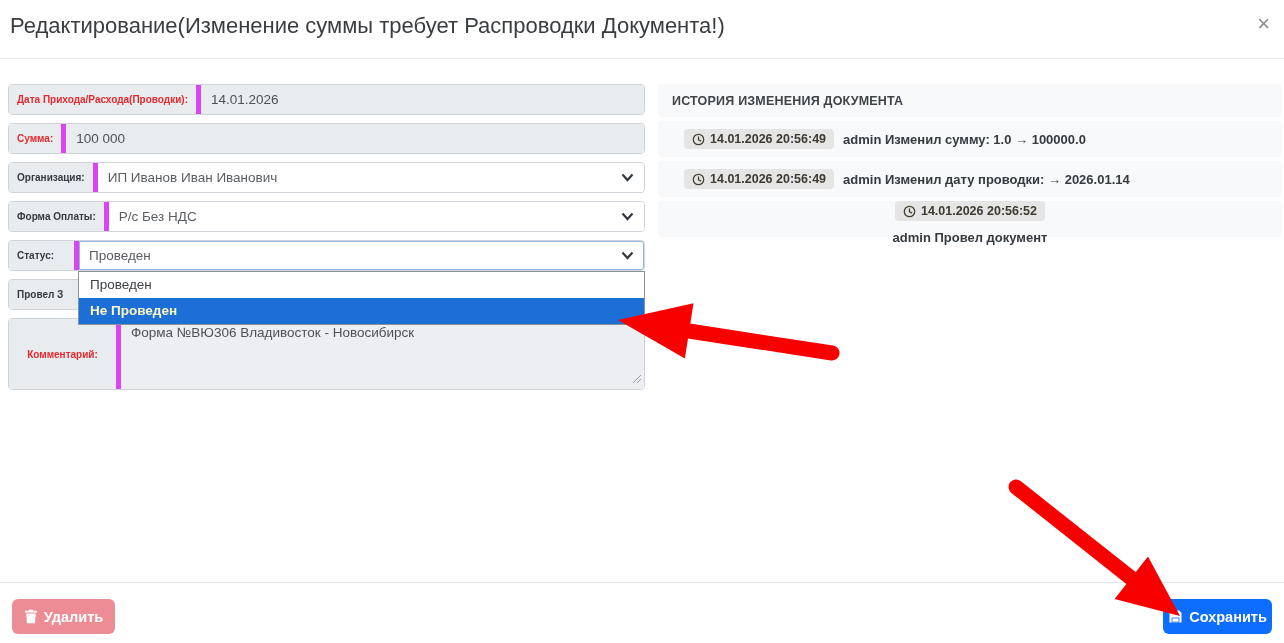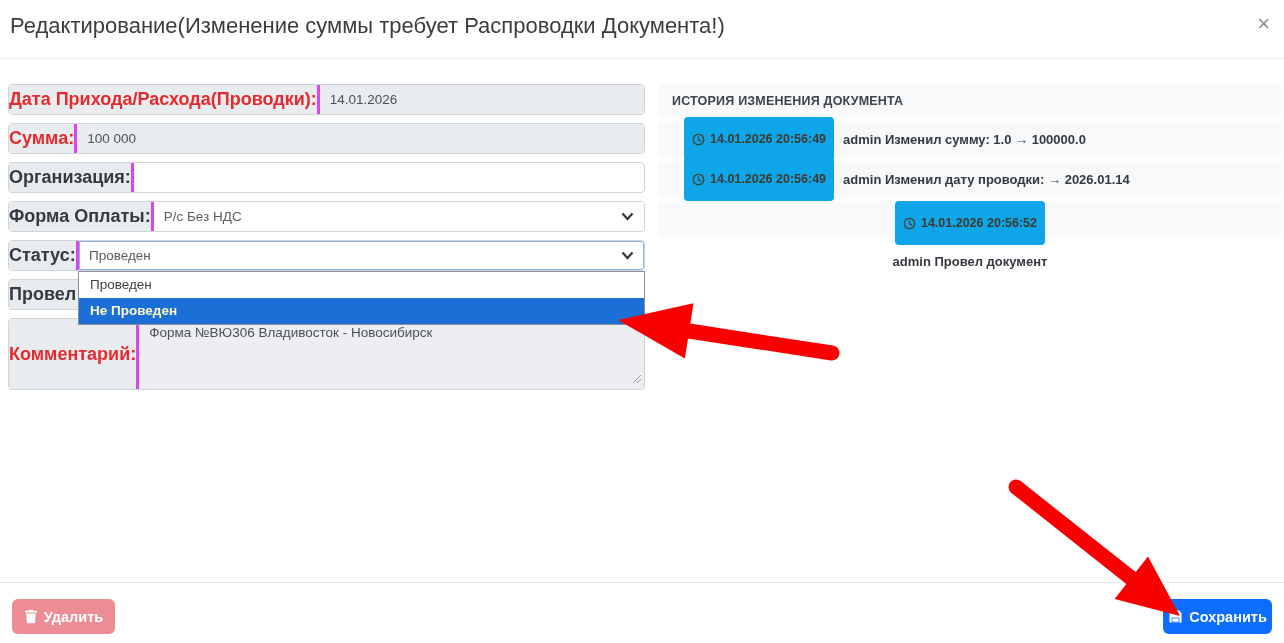--- a/index.html
+++ b/index.html
@@ -8,22 +8,22 @@
     position:relative; width:1284px; height:643px; background:#fff;
     font-family:"Liberation Sans", sans-serif; overflow:hidden;
   }
   
   .modal-header { position:absolute; left:0; top:0; width:1284px; height:59px; border-bottom:1px solid #e9ebee; background:#fff; }
   .title { position:absolute; left:10px; top:13px; font-size:22px; font-weight:400; color:#3a3d40; white-space:nowrap; }
   .close { position:absolute; right:14px; top:13px; font-size:22px; line-height:1; color:#8a8d90; cursor:pointer; font-weight:400; }
 
   
   .g { position:absolute; left:8px; width:637px; height:31px; display:flex; border:1px solid #ced4da; border-radius:4px; background:#fff; }
-  .addon { background:#e9ecef; border-right:3px solid #d946ef; font-weight:bold; font-size:18px; color:#343a40;
-           padding:0 0; display:flex; align-items:center; white-space:nowrap; flex:0 0 auto; border-radius:3px 0 0 3px; }
+  .addon { background:#e9ecef; border-right:5px solid #d946ef; font-weight:bold; font-size:10px; color:#343a40;
+           padding:0 8px; display:flex; align-items:center; white-space:nowrap; flex:0 0 auto; border-radius:3px 0 0 3px; }
   .addon.red { color:#e42a2e; }
   .val { flex:1; font-size:13.5px; color:#5a5e63; display:flex; align-items:center; padding:0 10px; background:#fff; position:relative; min-width:0; }
   .ro  { background:#e9ecef; color:#4e5256; border-radius:0 3px 3px 0; }
   .sel { justify-content:space-between; cursor:pointer; border-radius:0 3px 3px 0; }
   .sel .chev { flex:0 0 auto; margin-left:8px; }
   .focus { outline:1px solid #8fb6e0; outline-offset:-1px; }
   .w70  { flex:0 0 70px; }
   .w112 { flex:0 0 112px; }
   .r1 { top:84px; }  .r2 { top:123px; } .r3 { top:162px; } .r4 { top:201px; } .r5 { top:240px; } .r6 { top:279px; }
   .r7 { top:318px; height:72px; }
@@ -35,22 +35,22 @@
   .dropdown { position:absolute; left:78px; top:271px; width:567px; background:#fff; border:1px solid #8b9196; z-index:30; }
   .opt { height:26px; line-height:26px; padding:0 11px; font-size:13.5px; color:#3f4347; cursor:pointer; white-space:nowrap; }
   .opt.hl { background:#1c6fd6; color:#fef9c3; font-weight:bold; }
 
   
   .hist-header { position:absolute; left:658px; top:84px; width:624px; height:33px; background:#f8f9fa; border-radius:4px;
                  display:flex; align-items:center; padding:0 14px; font-weight:bold; font-size:12.5px; letter-spacing:.2px; color:#3f434a; }
   .hist-row { position:absolute; left:658px; width:624px; height:36px; background:#f8f9fa; border-radius:4px;
               display:flex; align-items:center; padding:0 26px; gap:9px; }
   .h1 { top:121px; } .h2 { top:161px; } .h3 { top:201px;flex-direction:column; }
-  .badge { display:inline-flex; align-items:flex-end; gap:5px; background:#0ea5e9; color:#3e3a2e; font-weight:bold;
-           font-size:12.5px; padding:15px 8px; border-radius:4px; white-space:nowrap; }
+  .badge { display:inline-flex; align-items:flex-end; gap:5px; background:#e5e5e5; color:#3e3a2e; font-weight:bold;
+           font-size:12.5px; padding:3px 8px; border-radius:4px; white-space:nowrap; }
   .hist-text { font-weight:bold; font-size:13px; color:#343a40; white-space:nowrap; }
 
   
   .footer-line { position:absolute; left:0; top:582px; width:1284px; border-top:1px solid #e5e8eb; }
   .btn { position:absolute; top:599px; height:35px; display:flex; align-items:center; justify-content:center; gap:6px;
          border-radius:6px; color:#fff; font-weight:bold; font-size:14.5px; border:none; cursor:pointer;
          font-family:"Liberation Sans", sans-serif; }
   .btn-delete { left:12px; width:103px; background:#ec8c95; }
   .btn-save { left:1163px; width:109px; background:#0d6dfd; }
 
@@ -72,20 +72,28 @@
     <div class="val ro">14.01.2026</div>
   </div>
 
   <div class="g r2">
     <div class="addon red">Сумма:</div>
     <div class="val ro">100 000</div>
   </div>
 
   <div class="g r3">
     <div class="addon">Организация:</div>
+    <div class="val sel">
+      <span>ИП Иванов Иван Иванович</span>
+      <span class="chev">
+        <svg width="13" height="9" viewBox="0 0 13 9">
+            <path d="M1.5 1.5 L6.5 7 L11.5 1.5" fill="none" stroke="#343a40" stroke-width="2.2"></path>
+          </svg>
+      </span>
+    </div>
   </div>
 
   <div class="g r4">
     <div class="addon">Форма Оплаты:</div>
     <div class="val sel">
       <span>Р/с Без НДС</span>
       <span class="chev">
         <svg width="13" height="9" viewBox="0 0 13 9">
             <path d="M1.5 1.5 L6.5 7 L11.5 1.5" fill="none" stroke="#343a40" stroke-width="2.2"></path>
           </svg>

